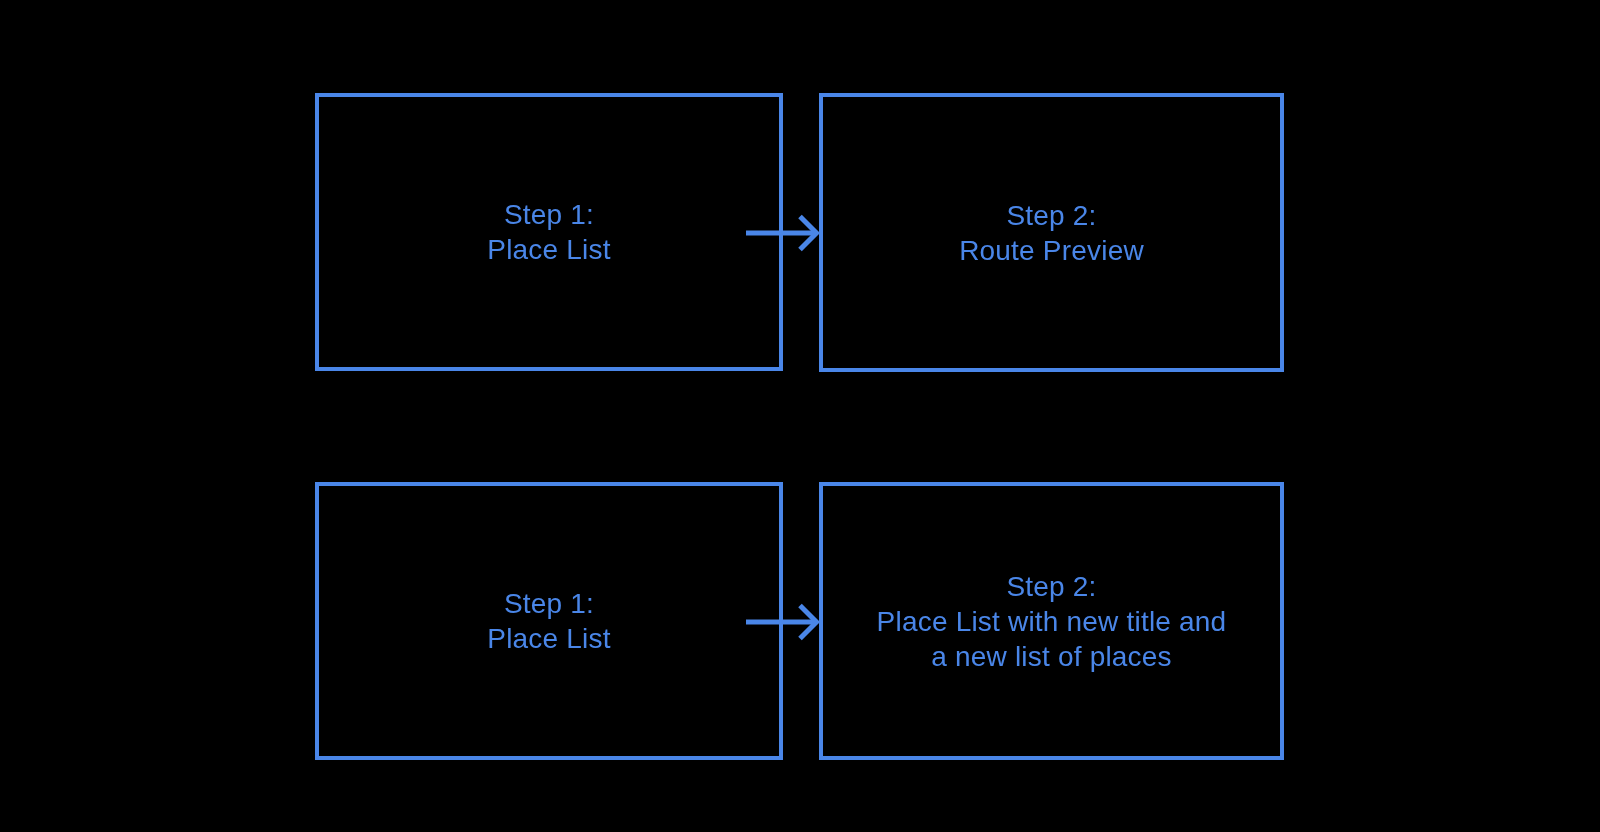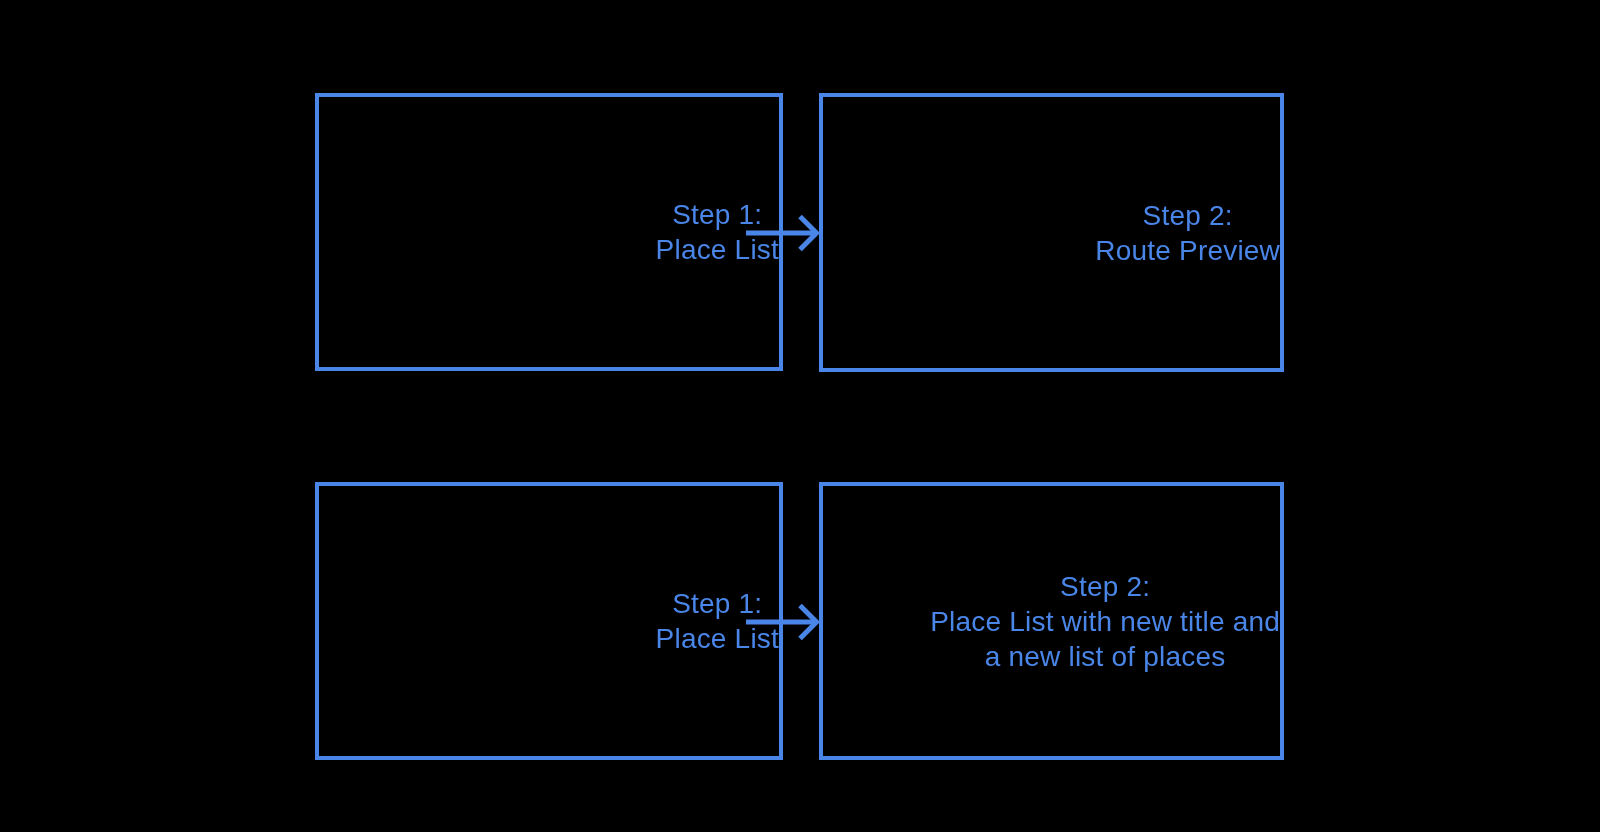--- a/index.html
+++ b/index.html
@@ -17,21 +17,21 @@
     height: 832px;
     background: var(--bg, #000000);
   }
   .box {
     position: absolute;
     box-sizing: border-box;
     border: 4px solid var(--accent, #4a86e8);
     background: transparent;
     display: flex;
     align-items: center;
-    justify-content: flex-end;
+    justify-content: center;
   }
   .box-0 { left: 315px; top: 93px;  width: 468px; height: 278px; }
   .box-1 { left: 819px; top: 93px;  width: 465px; height: 279px; }
   .box-2 { left: 315px; top: 482px; width: 468px; height: 278px; }
   .box-3 { left: 819px; top: 482px; width: 465px; height: 278px; }
   .box-label {
     color: var(--accent, #4a86e8);
     font-size: 28px;
     line-height: 35px;
     font-weight: 500;

